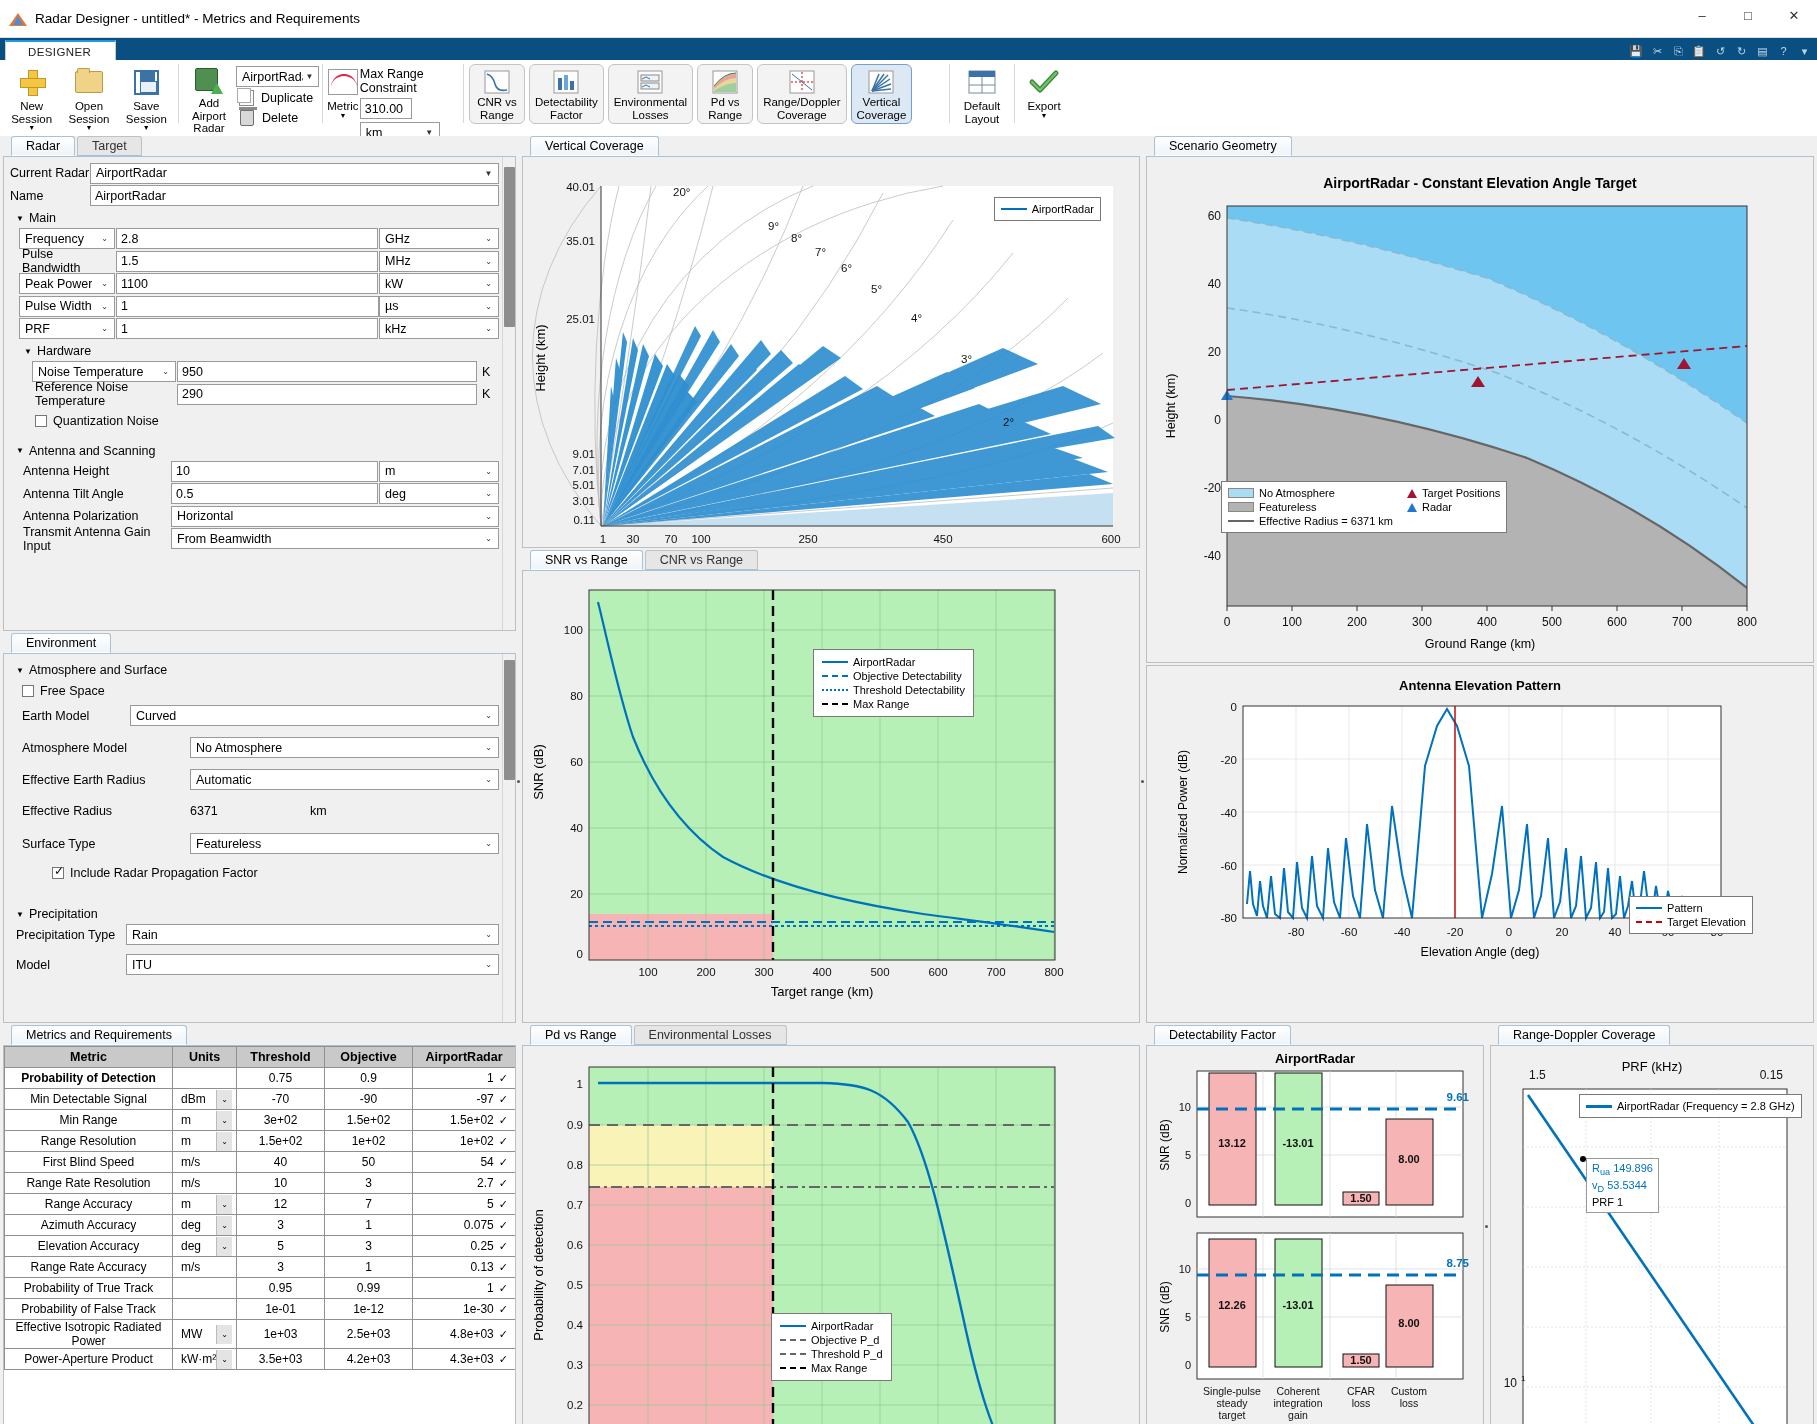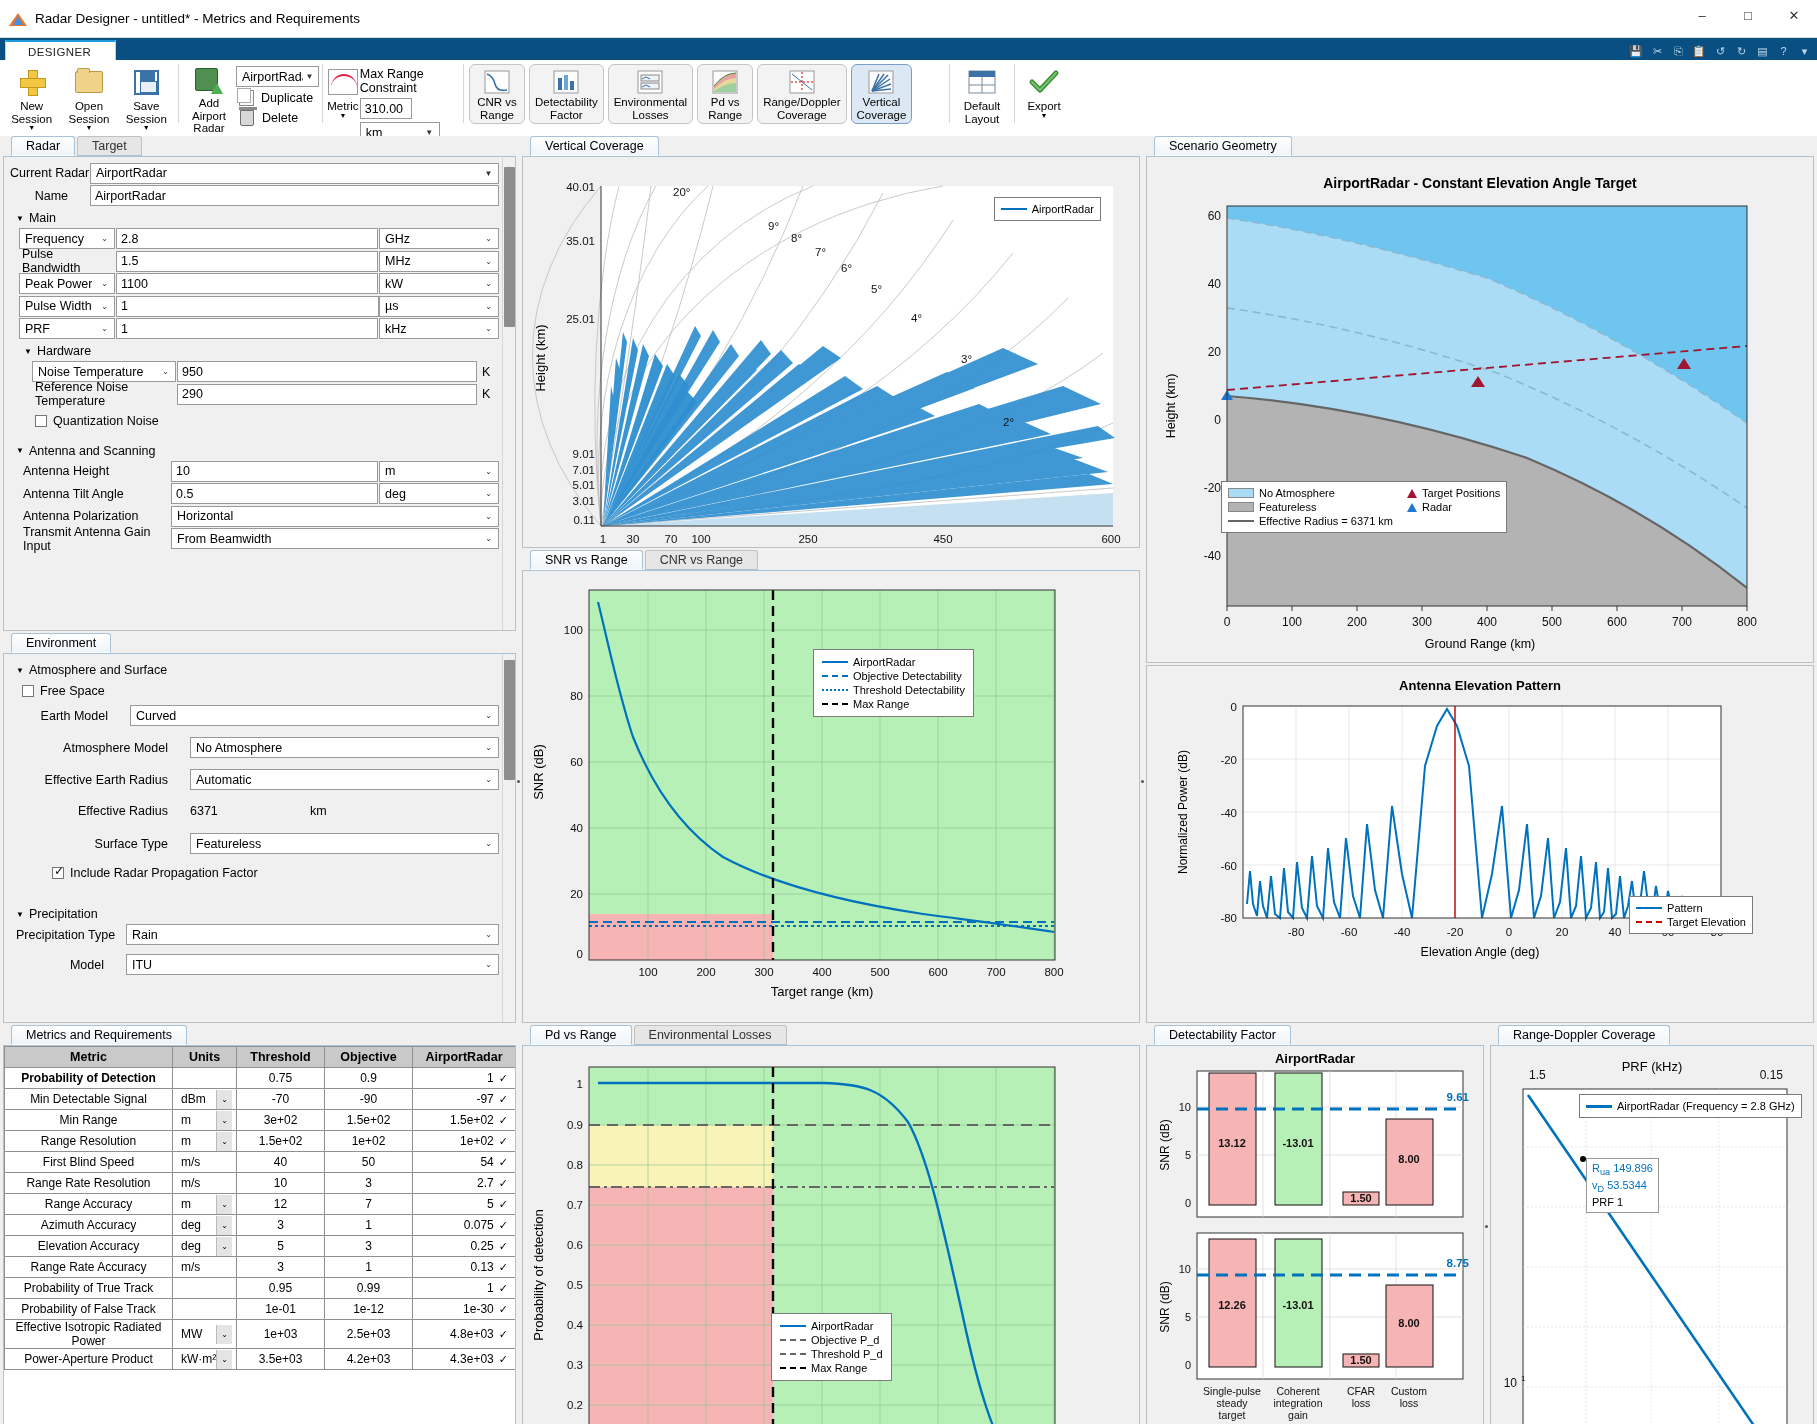--- a/index.html
+++ b/index.html
@@ -80,21 +80,21 @@
   .panel{position:absolute;background:#f0f0f0;}
   .tabstrip{height:21px;display:flex;align-items:flex-end;
     border-bottom:1px solid #a9c2d6;background:#f0f0f0;position:relative;}
   .ptab{height:20px;line-height:19px;padding:0 14px;font-size:12.5px;background:linear-gradient(#fff,#eef4f9);
     border:1px solid #a9c2d6;border-bottom:1px solid #fff;border-radius:3px 3px 0 0;margin-left:8px;}
   .ptab.inactive{background:#e6e6e6;border-color:#c1c1c1;border-bottom:1px solid #a9c2d6;color:#333}
   .pbody{position:absolute;top:21px;left:0;right:0;bottom:0;background:#f0f0f0;
     border:1px solid #bfbfbf;border-top:none;overflow:hidden;}
   
   .frow{display:flex;align-items:center;height:21px;margin:1.5px 0}
-  .flabel{font-size:12.5px;text-align:right;padding-right:22px;white-space:nowrap}
+  .flabel{font-size:12.5px;text-align:left;padding-right:22px;white-space:nowrap}
   .sec{font-size:12.5px;margin:5px 0 3px 6px;display:flex;align-items:center;gap:5px}
   .sec .tri{font-size:8px}
   .chk{width:12px;height:12px;border:1px solid #767676;background:#fff;display:inline-block;
     position:relative;margin-right:6px;flex:none}
   .chk.on:after{content:"✓";position:absolute;left:1px;top:-4px;font-size:12px;color:#111}
   
   table.mt{border-collapse:collapse;width:100%;font-size:12px;table-layout:fixed}
   table.mt th{background:#c9c9c9;border:1px solid #909090;height:21px;font-size:12.5px;font-weight:bold}
   table.mt td{border:1px solid #909090;height:21px;padding:0 4px;background:#fff}
   td.mname{background:#f4f4f4;text-align:center}

